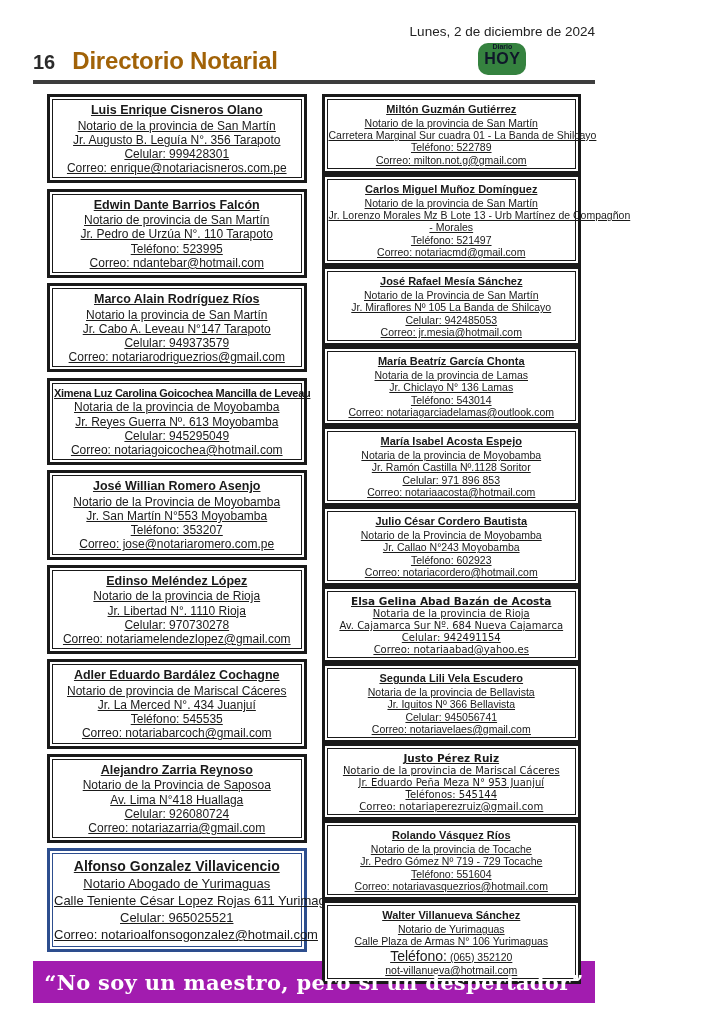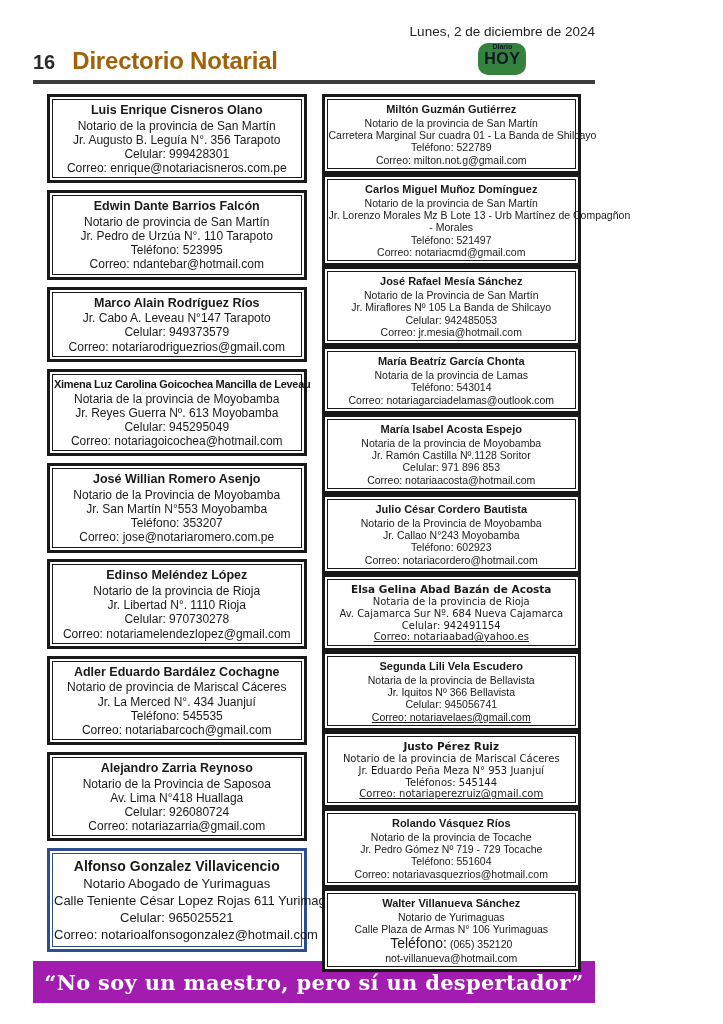--- a/index.html
+++ b/index.html
@@ -15,21 +15,21 @@
   .page-title{font-size:24px;font-weight:700;color:#a16207;letter-spacing:-0.2px;}
   .mh-right{display:flex;align-items:center;gap:4px;flex-direction:column;}
   .date-line{font-size:13.5px;color:#222;}
   .logo{background:#35823f;color:#0f172a;width:48px;height:32px;display:flex;flex-direction:column;
         align-items:center;gap:1px;border-radius:10px;}
   .logo-top{font-size:7px;font-weight:700;line-height:1;}
   .logo-main{font-size:16px;font-weight:800;line-height:1;letter-spacing:0.5px;}
 
   
   .columns{display:flex;gap:15px;margin:10px 14px 0;height:858px;}
-  .col{flex:1;display:flex;flex-direction:column;justify-content:space-between;min-width:0;}
+  .col{flex:1;display:flex;flex-direction:column;justify-content:space-between;min-width:0;text-decoration:underline;}
 
   .card{border:3px solid var(--bc,#191919);
         box-shadow:inset 0 0 0 2px #fff, inset 0 0 0 3px var(--bc,#191919);
         padding:6px 4px 5px;text-align:center;background:#fff;overflow:visible;}
   .nname{font-weight:700;margin:0 0 1px;white-space:nowrap;}
   .line{white-space:nowrap;}
 
   .col-left .card{font-size:12px;line-height:1.18;}
   .col-left .nname{font-size:12.5px;}
   .col-right .card{font-size:10.5px;line-height:1.17;}
@@ -84,20 +84,21 @@
     <div class="nlines">
             <div class="line">Notario de provincia de San Martín</div>
             <div class="line">Jr. Pedro de Urzúa N°. 110 Tarapoto</div>
             <div class="line">Teléfono: 523995</div>
             <div class="line">Correo: ndantebar@hotmail.com</div>
           </div>
   </section>
         <section class="card">
     <h3 class="nname">Marco Alain Rodríguez Ríos</h3>
     <div class="nlines">
+            <div class="line">Notario la provincia de San Martín</div>
             <div class="line">Jr. Cabo A. Leveau N°147 Tarapoto</div>
             <div class="line">Celular: 949373579</div>
             <div class="line">Correo: notariarodriguezrios@gmail.com</div>
           </div>
   </section>
         <section class="card tight-name">
     <h3 class="nname">Ximena Luz Carolina Goicochea Mancilla de Leveau</h3>
     <div class="nlines">
             <div class="line">Notaria de la provincia de Moyobamba</div>
             <div class="line">Jr. Reyes Guerra Nº. 613 Moyobamba</div>
@@ -177,20 +178,21 @@
             <div class="line">Notario de la Provincia de San Martín</div>
             <div class="line">Jr. Miraflores Nº 105 La Banda de Shilcayo</div>
             <div class="line">Celular: 942485053</div>
             <div class="line">Correo: jr.mesia@hotmail.com</div>
           </div>
   </section>
         <section class="card">
     <h3 class="nname">María Beatríz García Chonta</h3>
     <div class="nlines">
             <div class="line">Notaria de la provincia de Lamas</div>
+            <div class="line">Jr. Chiclayo N° 136 Lamas</div>
             <div class="line">Teléfono: 543014</div>
             <div class="line">Correo: notariagarciadelamas@outlook.com</div>
           </div>
   </section>
         <section class="card">
     <h3 class="nname">María Isabel Acosta Espejo</h3>
     <div class="nlines">
             <div class="line">Notaria de la provincia de Moyobamba</div>
             <div class="line">Jr. Ramón Castilla Nº.1128 Soritor</div>
             <div class="line">Celular: 971 896 853</div>

